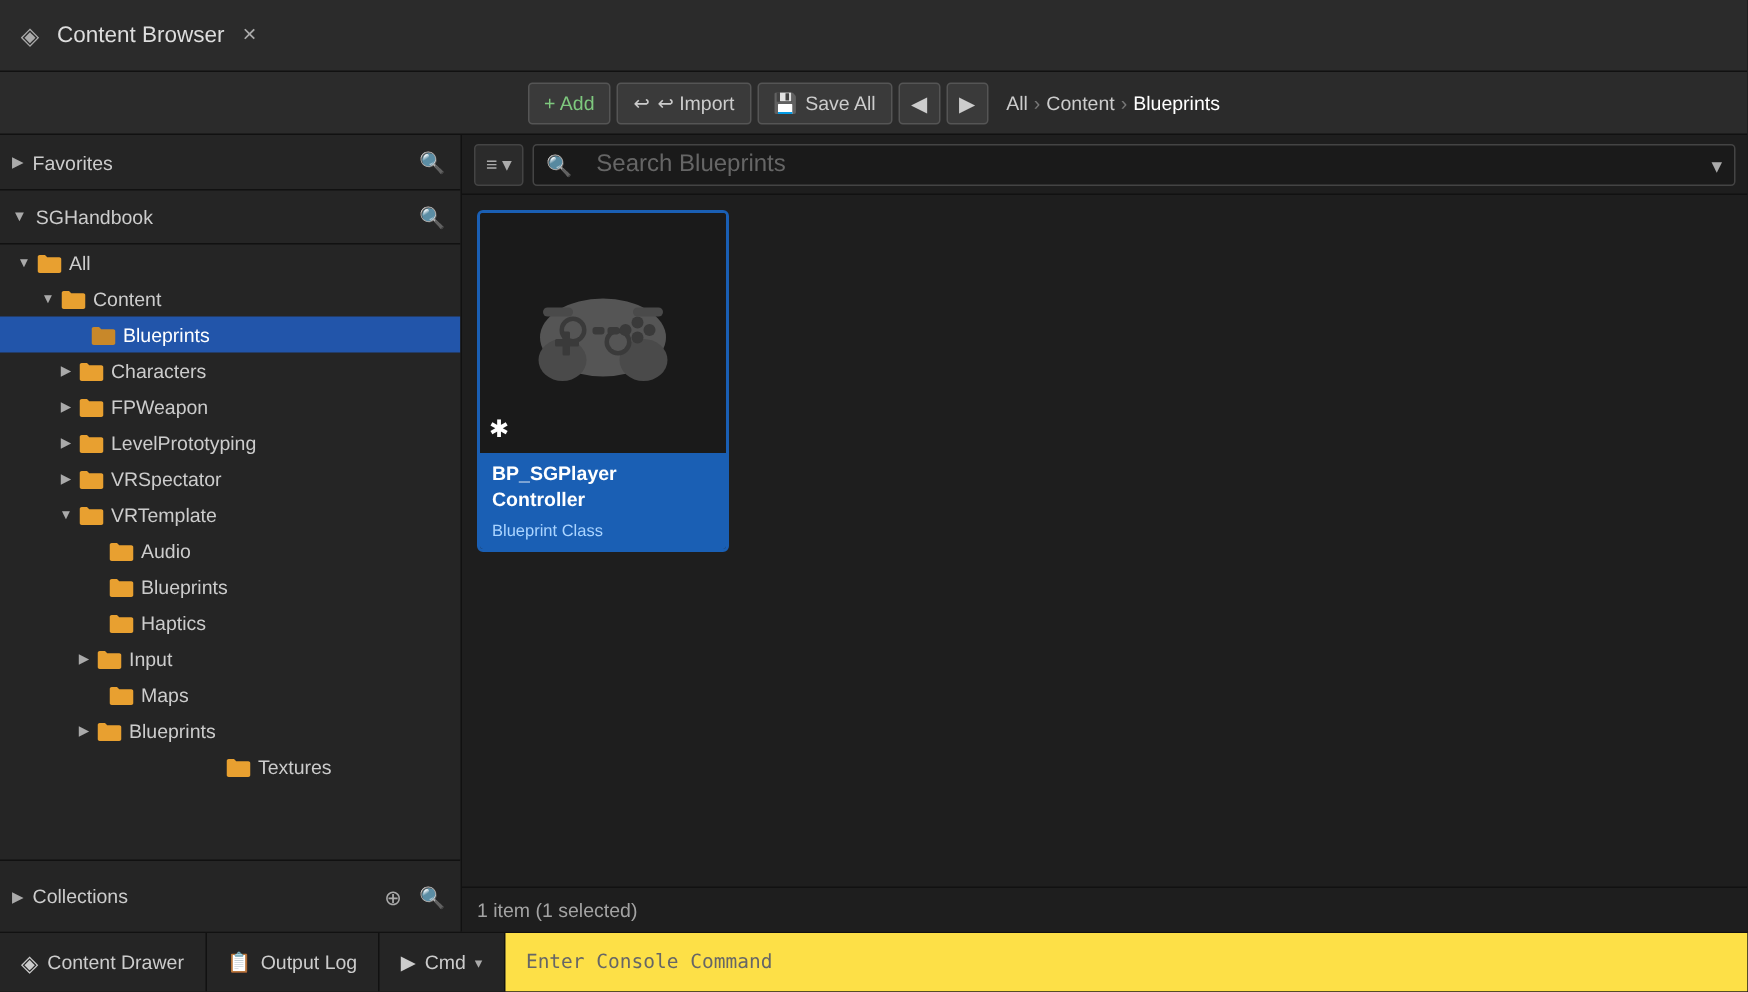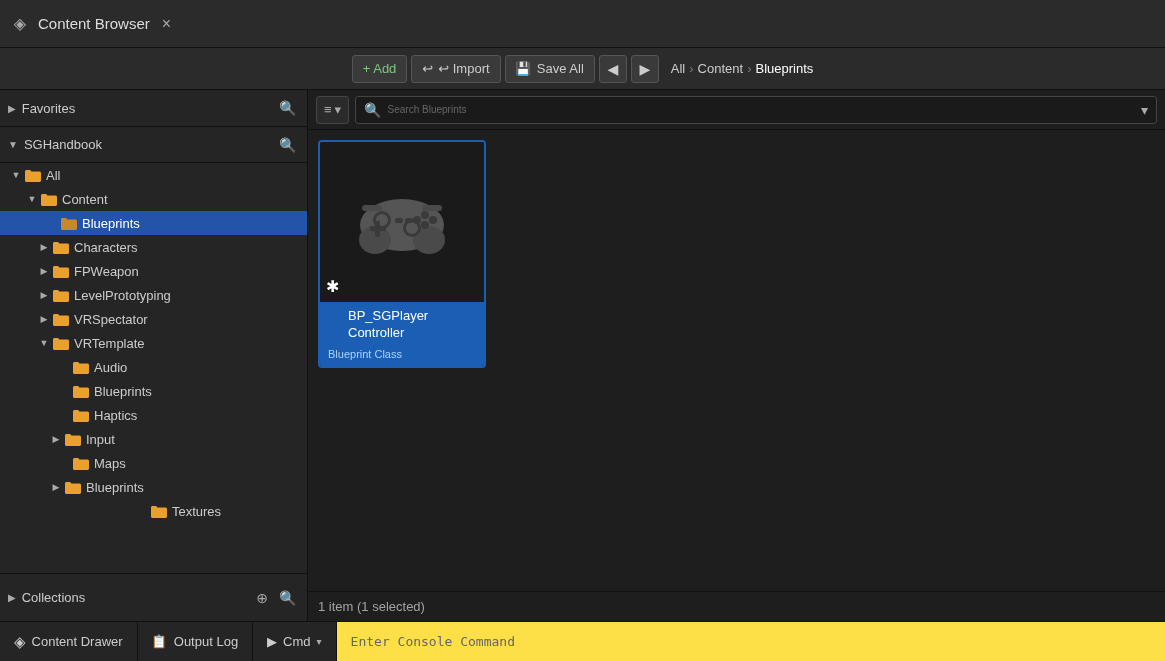--- a/index.html
+++ b/index.html
@@ -245,22 +245,23 @@
       align-items: center;
       padding: 0 8px;
       height: 28px;
       gap: 6px;
     }
     .search-box input {
       background: transparent;
       border: none;
       outline: none;
       color: #5eead4;
-      font-size: 10px;
+      font-size: 16px;
       flex: 1;
+      margin-left: 10px;
     }
     .search-box input::placeholder { color: #666; }
     .search-expand {
       color: #aaa;
       font-size: 14px;
       cursor: pointer;
     }
 
     
     .content-grid {
@@ -298,23 +299,22 @@
       color: #fff;
       font-size: 16px;
     }
     .bp-card-info {
       background: #1a5fb4;
       padding: 6px 8px;
     }
     .bp-card-name {
       color: #fff;
       font-size: 13px;
-      font-weight: 400;
+      font-weight: 700;
       line-height: 1.3;
-      margin-left: 20px;
     }
     .bp-card-type {
       color: #aad4ff;
       font-size: 11px;
       margin-top: 6px;
     }
 
     
     .status-bar {
       height: 30px;

